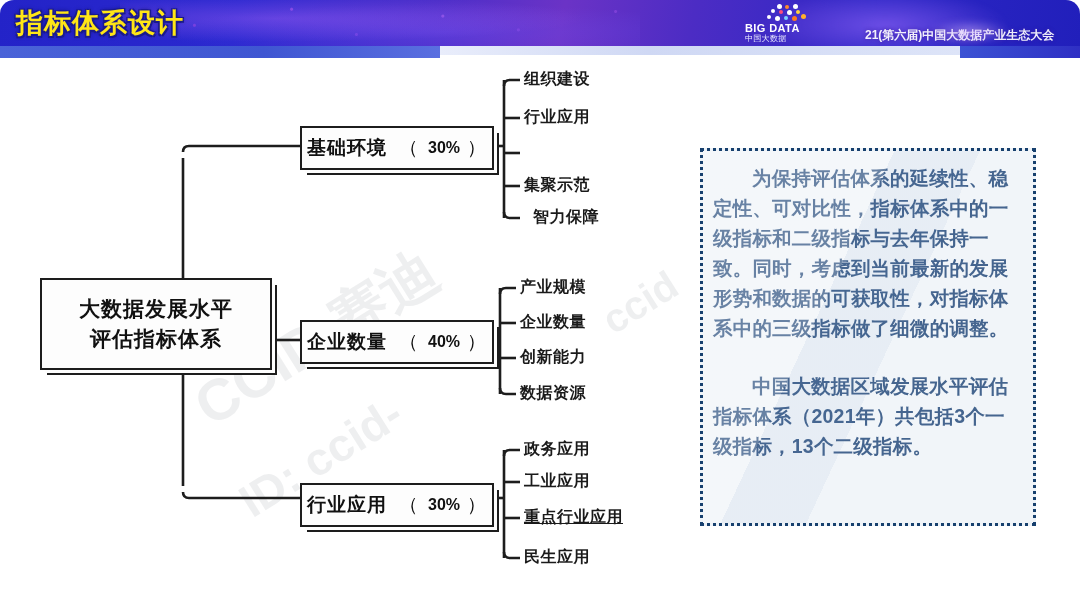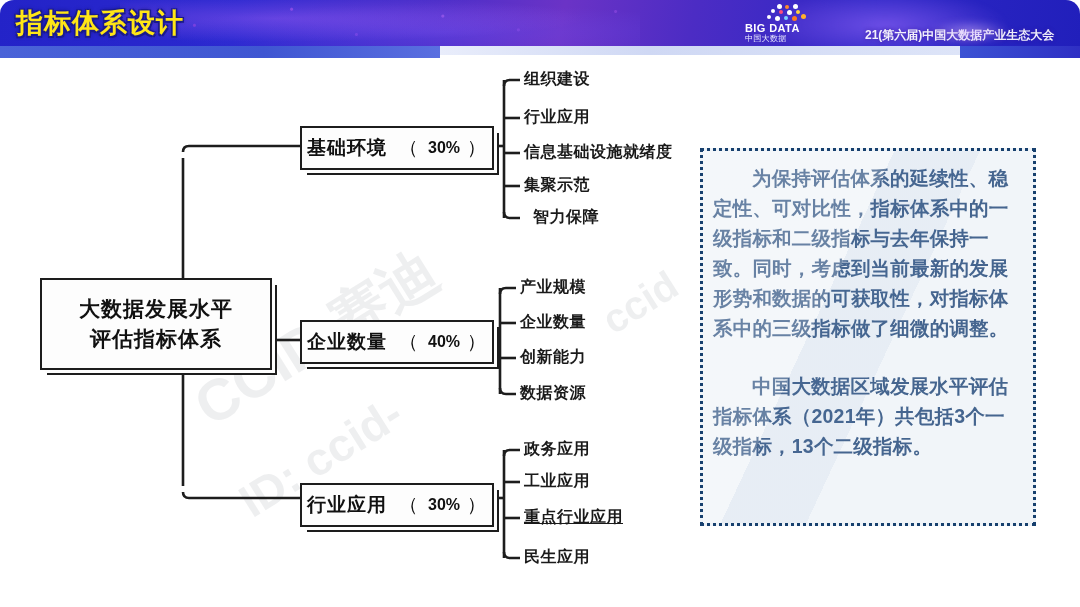--- a/index.html
+++ b/index.html
@@ -234,21 +234,20 @@
 
     <div class="node node-branch node-b3">
       <span>行业应用</span>
       <span class="paren">（</span>
         <span class="pct">30%</span>
         <span class="paren" style="margin-left:0">）</span>
     </div>
 
     <div class="leaf" style="left:524px;top:11px;">组织建设</div>
     <div class="leaf" style="left:524px;top:49px;">行业应用</div>
-    <div class="leaf" style="left:524px;top:84px;">信息基础设施就绪度</div>
     <div class="leaf" style="left:524px;top:117px;">集聚示范</div>
     <div class="leaf" style="left:533px;top:149px;">智力保障</div>
 
     <div class="leaf" style="left:520px;top:219px;">产业规模</div>
     <div class="leaf" style="left:520px;top:254px;">企业数量</div>
     <div class="leaf" style="left:520px;top:289px;">创新能力</div>
     <div class="leaf" style="left:520px;top:325px;">数据资源</div>
 
     <div class="leaf" style="left:524px;top:381px;">政务应用</div>
     <div class="leaf" style="left:524px;top:413px;">工业应用</div>

